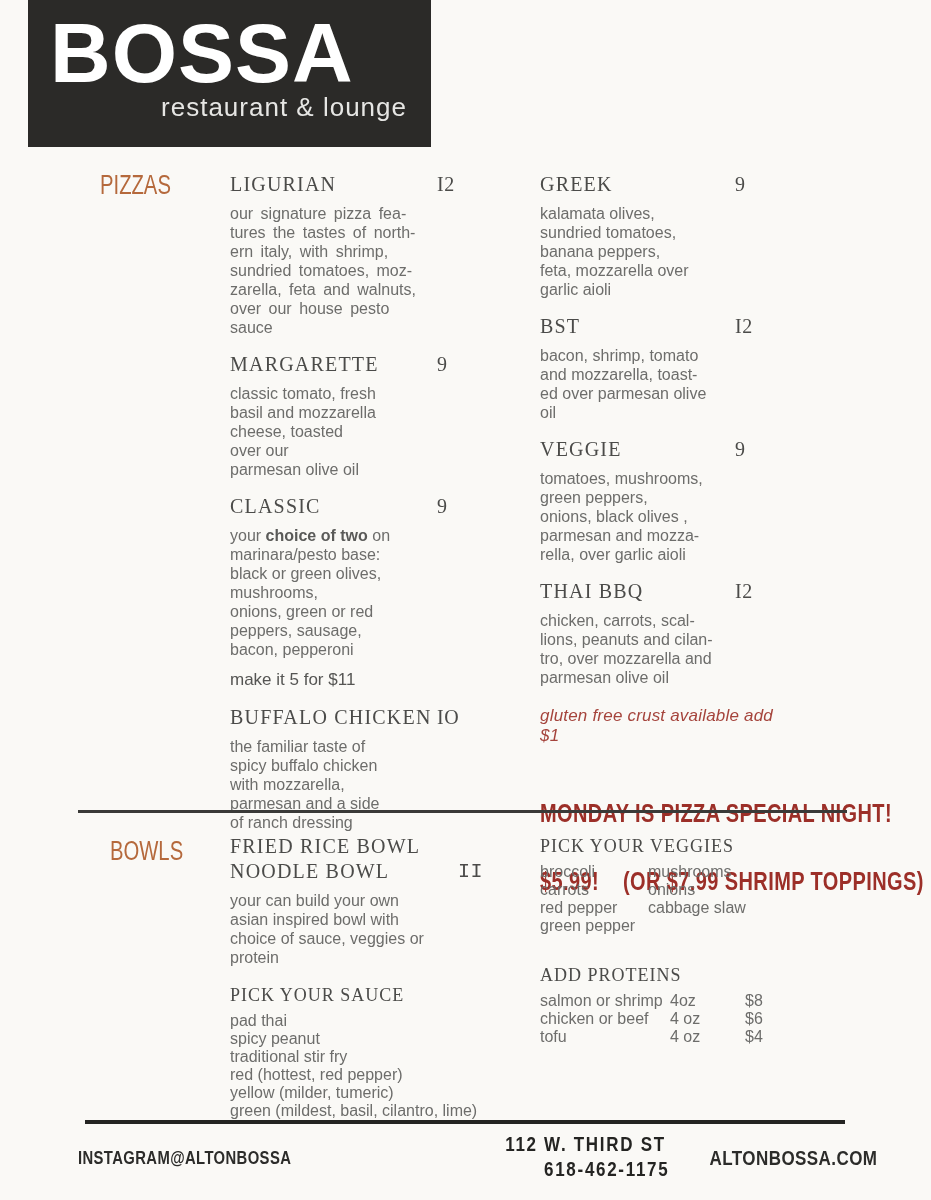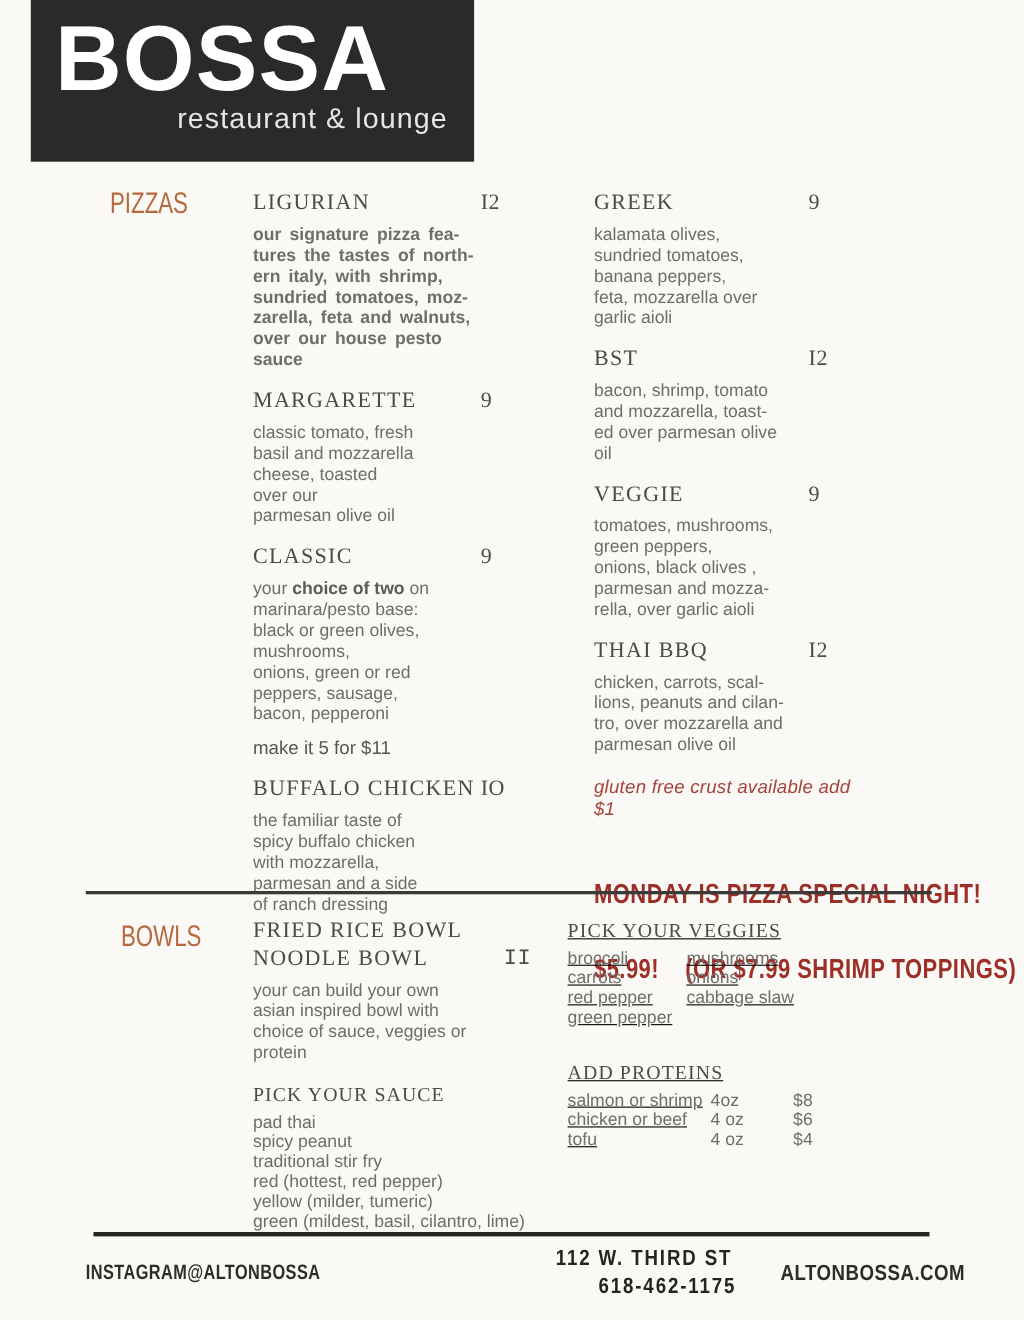--- a/index.html
+++ b/index.html
@@ -19,29 +19,29 @@
   .cond{display:inline-block;transform:scaleX(.75);transform-origin:0 0;}
   .condc{display:inline-block;transform:scaleX(.85);transform-origin:50% 0;}
   .condr{display:inline-block;transform:scaleX(.85);transform-origin:100% 0;}
   .pizzas-label{left:100px;top:170px;}
   .bowls-label{left:110px;top:836px;}
   
   .col{position:absolute;}
   .pizza-left{left:230px;top:172px;width:238px;}
   .pizza-right{left:540px;top:172px;width:234px;}
   .bowls-left{left:230px;top:834px;width:262px;}
-  .bowls-right{left:516px;top:836px;width:252px;text-decoration:underline;}
+  .bowls-right{left:540px;top:836px;width:252px;}
   .item{position:relative;margin-bottom:15px;}
   .ihead{position:relative;font-family:"Liberation Serif",serif;font-size:20px;color:#4b4b49;letter-spacing:1.2px;line-height:25px;}
   .iprice{position:absolute;top:0;font-family:"Liberation Serif",serif;font-size:20px;color:#4b4b49;letter-spacing:.5px;}
   .pizza-left .iprice{left:207px;}
   .pizza-right .iprice{left:195px;}
   .bowls-left .iprice{left:228px;font-family:Liberation Mono, monospace;}
   .idesc{margin-top:7px;font-size:16px;line-height:19px;color:#6d6d6b;white-space:pre-line;}
-  .wide{word-spacing:3px;font-weight:bold;}
+  .wide{word-spacing:3px;}
   .bold-frag{font-weight:700;color:#5a5a58;}
   .inote{margin-top:11px;font-size:17px;line-height:20px;color:#55555。3;color:#555553;}
   .gluten{margin-top:19px;font-style:italic;color:#a5443c;font-size:17px;letter-spacing:.2px;}
   .special{margin-top:15px;color:#9c2f28;font-weight:700;white-space:pre;}
   .special-line{font-size:25px;line-height:32px;letter-spacing:.5px;}
   
   .divider-1{position:absolute;left:78px;top:810px;width:769px;height:3px;background:#3a3a38;}
   .divider-2{position:absolute;left:85px;top:1120px;width:760px;height:4px;background:#242422;}
   
   .subhead{font-family:"Liberation Serif",serif;font-size:18px;letter-spacing:1px;color:#4b4b49;margin:18px 0 6px;}

